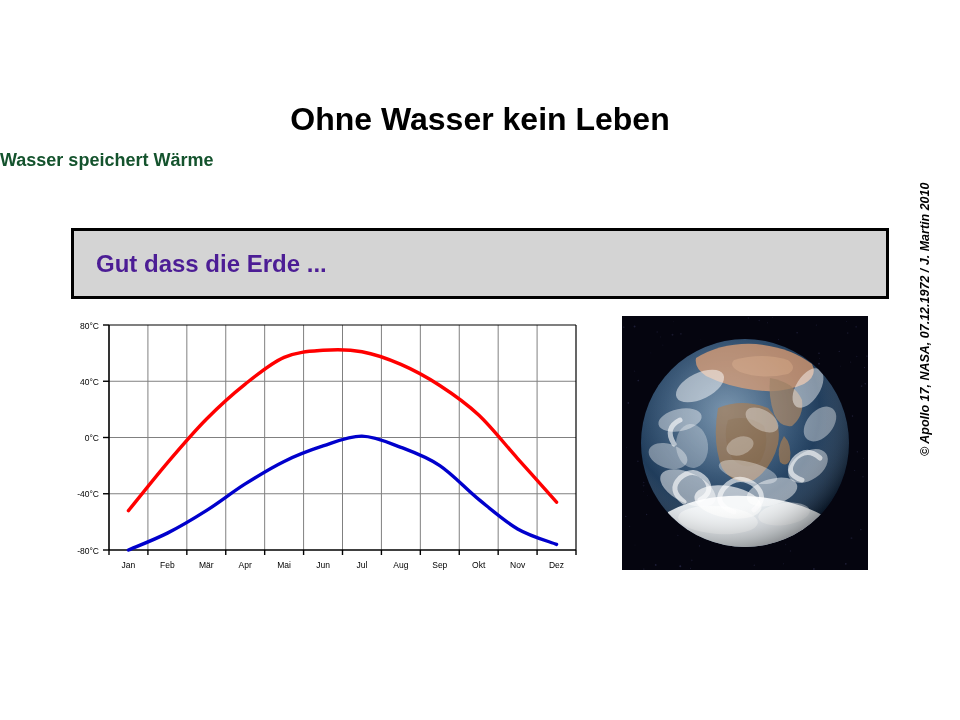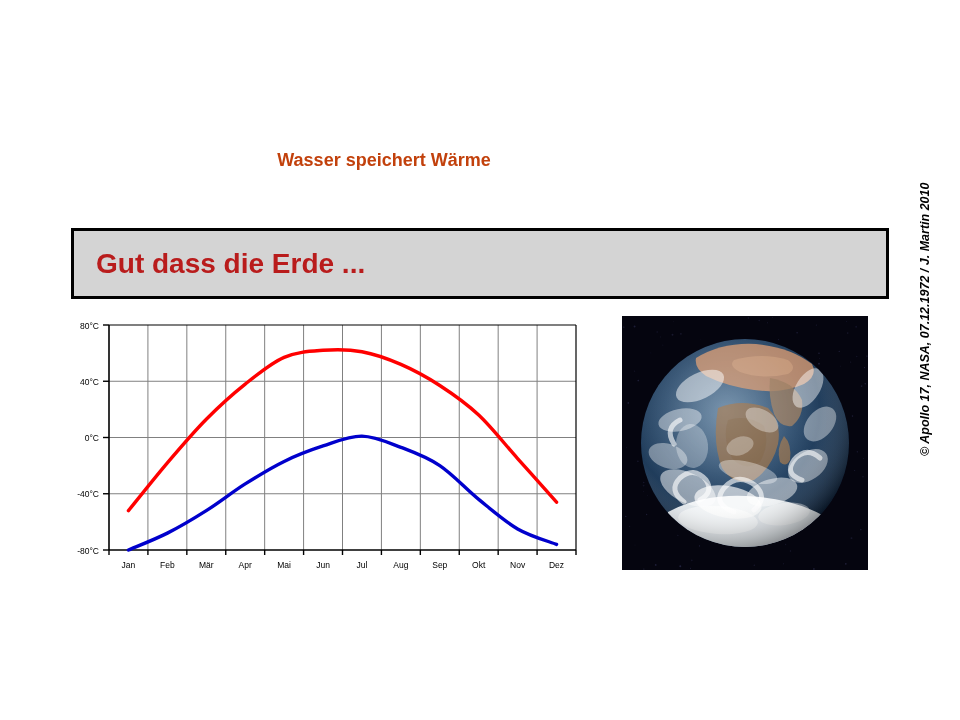--- a/index.html
+++ b/index.html
@@ -58,47 +58,46 @@
     font-size: 32px;
     font-weight: bold;
     color: #000000;
     white-space: nowrap;
   }
   #subheadline {
     position: absolute;
     left: 0;
     top: 150px;
     width: 768px;
-    text-align: center;
     font-family: "Liberation Sans", sans-serif;
     font-size: 18px;
     font-weight: bold;
-    color: #c2410c;
+    color: #14532d;
     white-space: nowrap;
   }
 
   
   #callout-box {
     position: absolute;
     left: 71px;
     top: 228px;
     width: 818px;
     height: 71px;
     background: #d4d4d4;
     border: 3px solid #000000;
     box-sizing: border-box;
     display: flex;
     align-items: center;
   }
   #callout-text {
     padding-left: 22px;
     font-family: "Liberation Sans", sans-serif;
-    font-size: 28px;
-    font-weight: bold;
-    color: #b91c1c;
+    font-size: 24px;
+    font-weight: bold;
+    color: #4c1d95;
     white-space: nowrap;
   }
 
   
   #chart {
     position: absolute;
     left: 61px;
     top: 312px;
     width: 525px;
     height: 262px;
@@ -135,20 +134,21 @@
     line-height: 24px;
     text-align: left;
   }
 </style>
 </head>
 <body>
 
 <div id="slide">
 
 
+  <div id="headline">Ohne Wasser kein Leben</div>
 
   <div id="subheadline">Wasser speichert Wärme</div>
 
   <div id="callout-box">
     <span id="callout-text">Gut dass die Erde ...</span>
   </div>
 
   <div id="chart">
     <svg width="525" height="262" viewBox="0 0 525 262">
 

